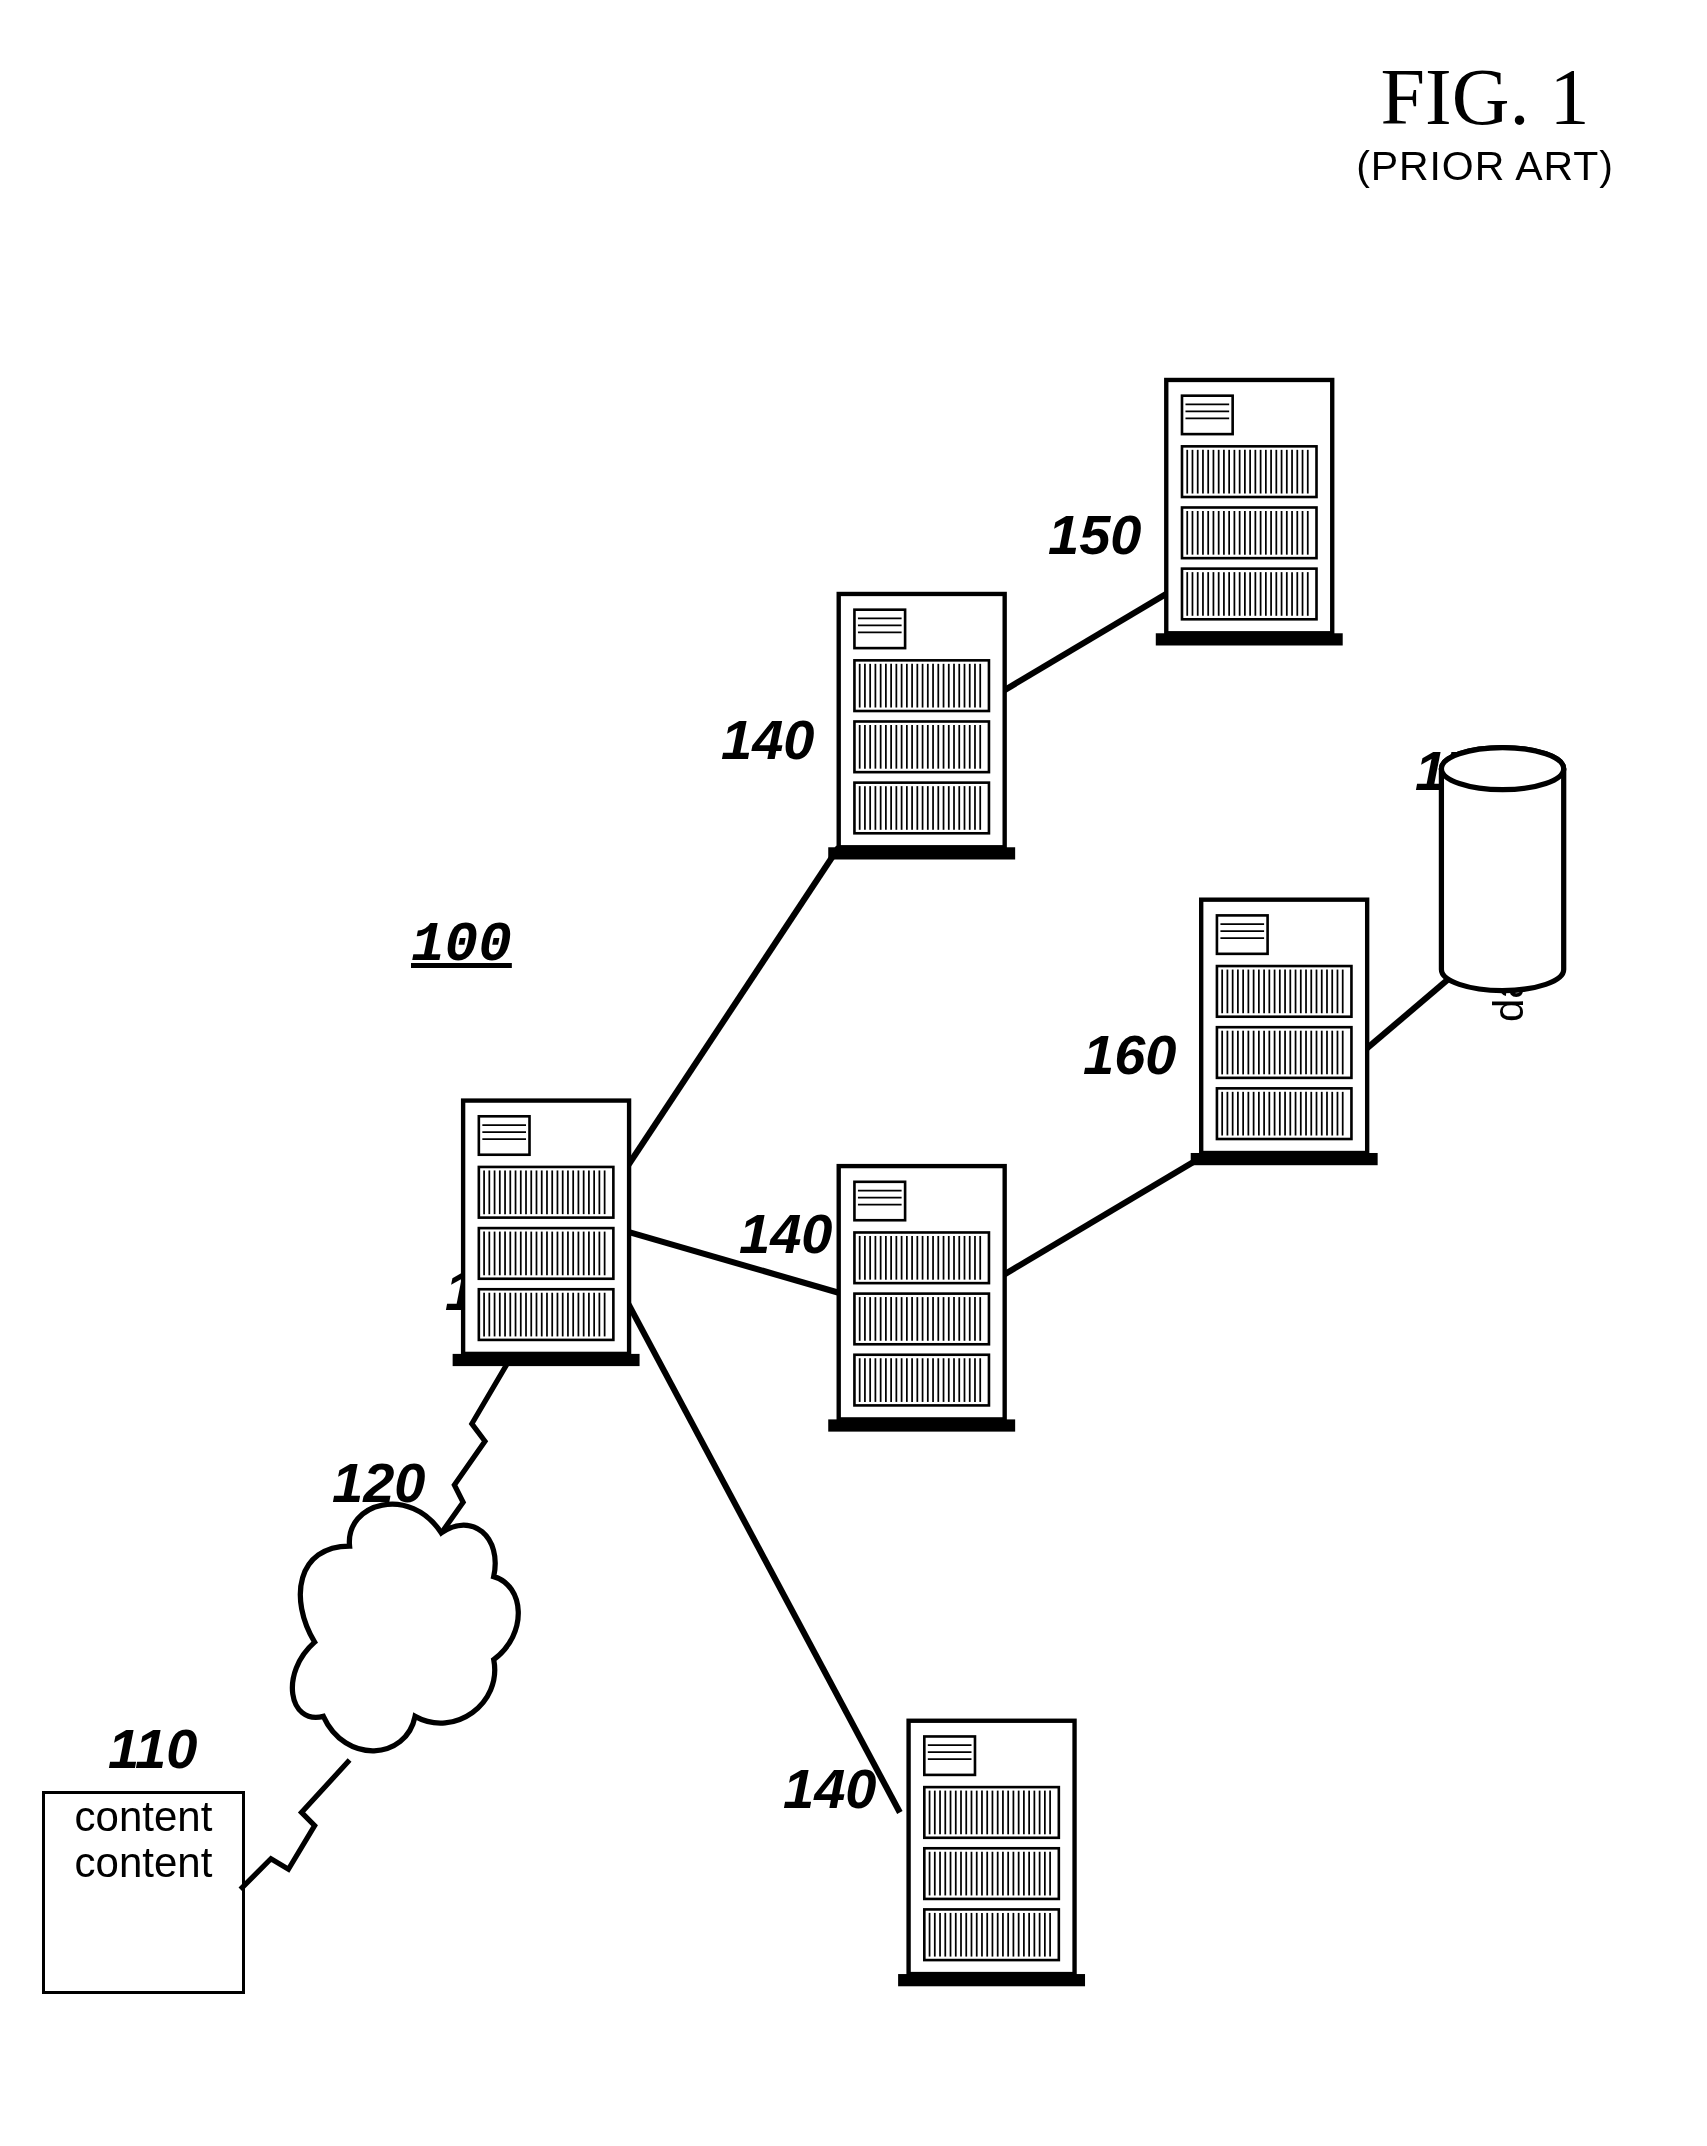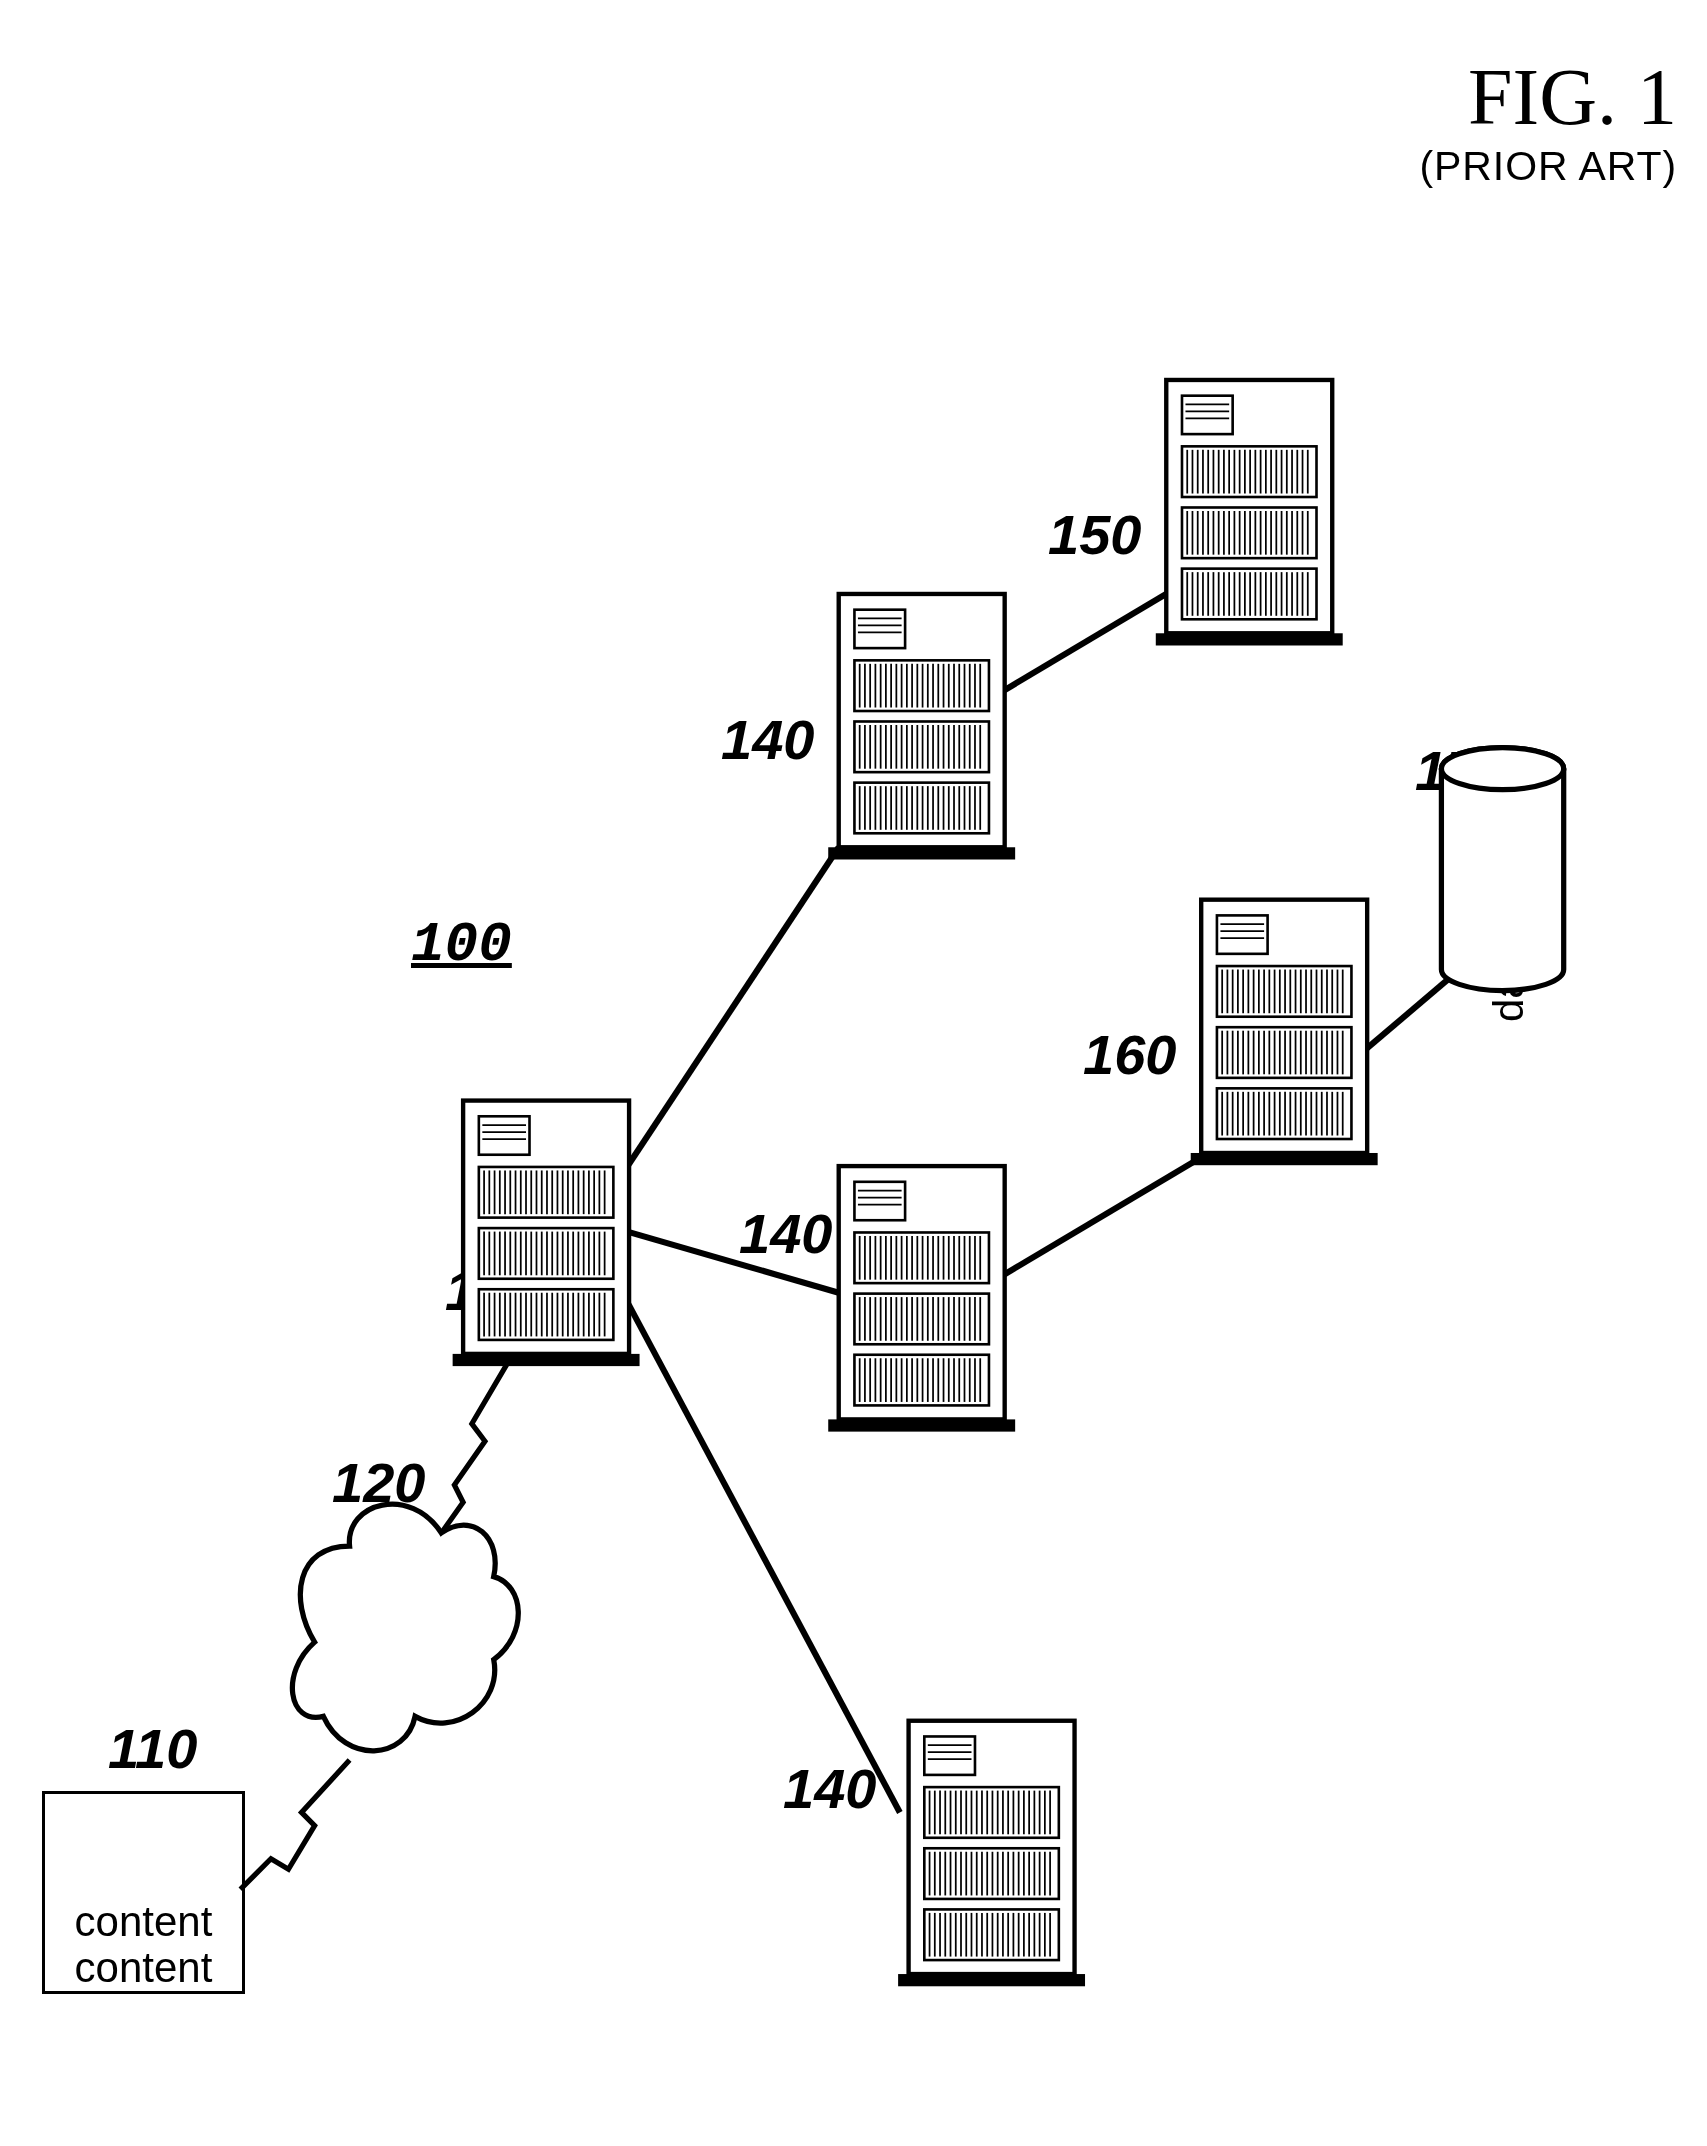--- a/index.html
+++ b/index.html
@@ -42,21 +42,21 @@
   }
   .content-req-box {
     position: absolute;
     border: 3.5px solid #000;
     background: #fff;
     font-family: Arial, sans-serif;
     font-size: 42px;
     text-align: center;
     display: flex;
     flex-direction: column;
-    justify-content: flex-end;
+    justify-content: flex-start;
     line-height: 1.1;
   }
   .cloud-label {
     position: absolute;
     font-family: Arial, sans-serif;
     font-size: 40px;
     color: #000;
     text-align: center;
     transform: rotate(-90deg);
     transform-origin: left top;
@@ -76,21 +76,21 @@
     width: 1708px;
     height: 2147px;
     pointer-events: none;
   }
 </style>
 </head>
 <body>
 
 <div class="canvas">
 
-  <div class="fig-title" style="left:1293px; top:52px; width:384px;text-align:right;">
+  <div class="fig-title" style="left:1293px; top:52px; width:384px;">
     <div class="line1">FIG. 1</div>
     <div class="line2">(PRIOR ART)</div>
   </div>
 
   <div class="ref-label ref-100" style="left:411px; top:913px;font-family:Liberation Mono, monospace;">100</div>
   <div class="ref-label" style="left:108px; top:1716px;">110</div>
   <div class="ref-label" style="left:332px; top:1450px;">120</div>
   <div class="ref-label" style="left:445px; top:1258px;">130</div>
   <div class="ref-label" style="left:721px; top:707px;">140</div>
   <div class="ref-label" style="left:739px; top:1201px;">140</div>

